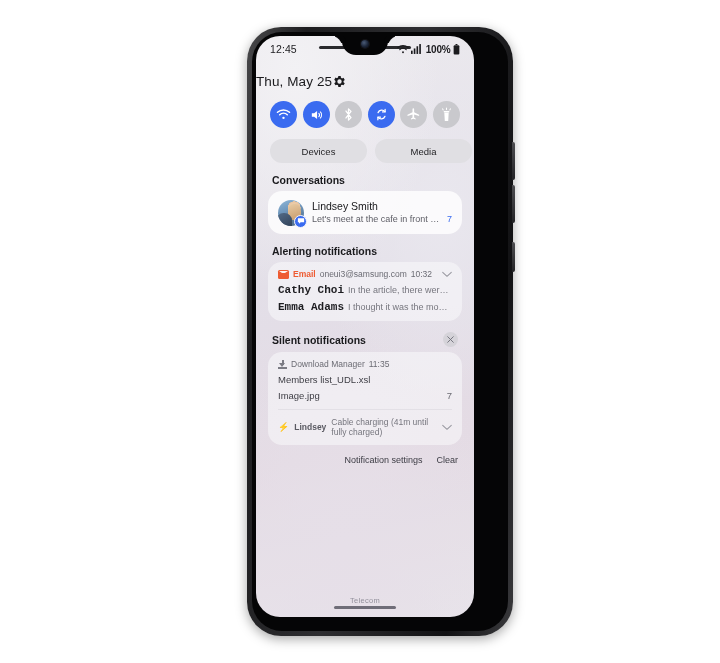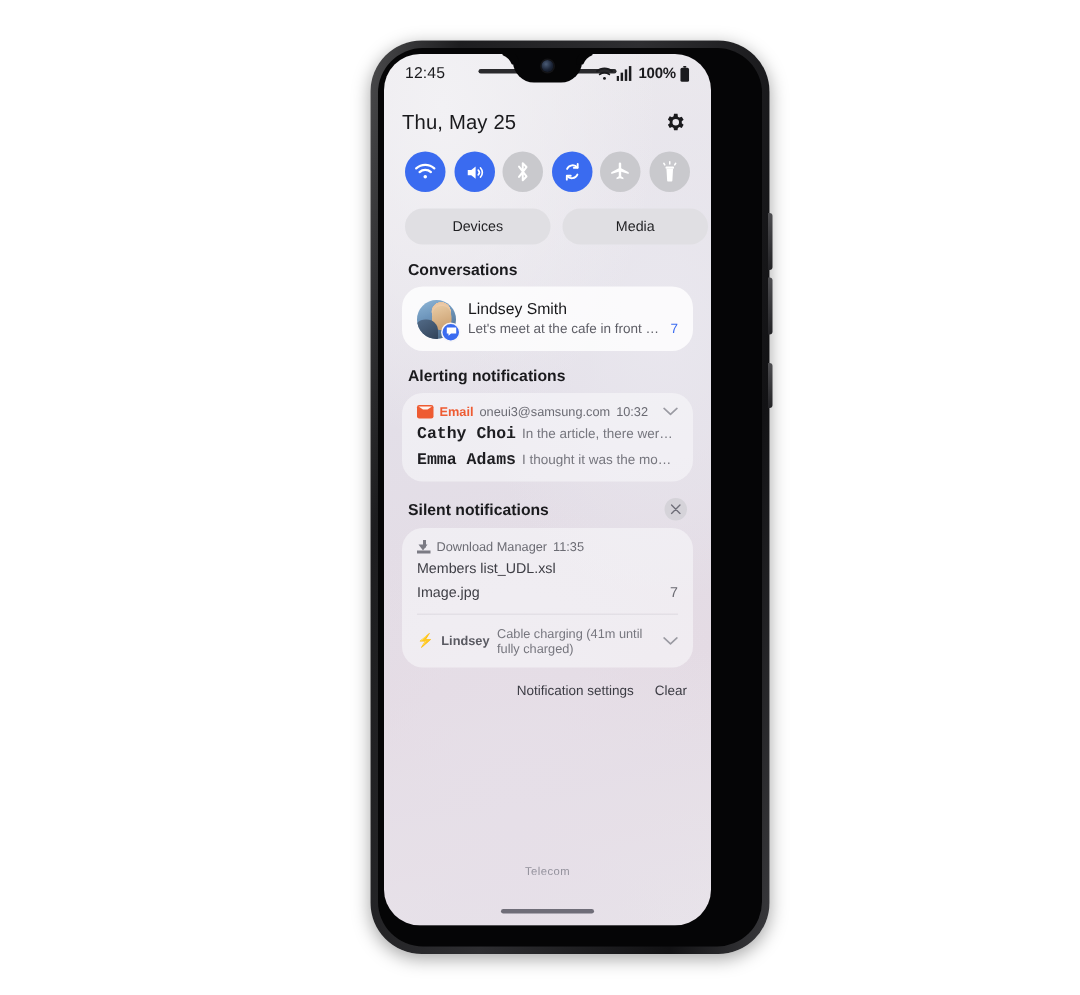--- a/index.html
+++ b/index.html
@@ -87,22 +87,22 @@
     justify-content:space-between;
     padding:0 14px;
     z-index:8;
   }
   #clock { font-size:10.5px; color:#1b1b1e; letter-spacing:.1px; }
   #status-icons { display:flex; align-items:center; gap:2.5px; }
   #battery-text { font-size:10px; color:#1b1b1e; font-weight:700; letter-spacing:-.2px; margin-left:1px; }
 
   
   #date-row {
-    display:flex; align-items:center; justify-content:space-between;
-    padding:12px 16px 10px 12px;
+    display:flex; align-items:center; 
+    padding:12px 16px 10px 0;
   }
   #date-text { font-size:13.5px; color:#1a1a1d; letter-spacing:.1px; }
 
   
   #toggles {
     display:flex; justify-content:space-between;
     padding:0 14px; margin-top:2px;
   }
   .toggle {
     width:27px; height:27px; border-radius:50%;
@@ -233,21 +233,21 @@
 
   
   #actions {
     display:flex; justify-content:flex-end; gap:14px;
     padding:10px 16px 0 16px;
   }
   .action-link { font-size:9px; color:#3c3c44; }
 
   
   #carrier {
-    position:absolute; left:0; right:0; bottom:32px;
+    position:absolute; left:0; right:0; bottom:12px;
     text-align:center; font-size:7.5px; color:#93919c; letter-spacing:.3px;
   }
   #home-indicator {
     position:absolute; left:50%; transform:translateX(-50%);
     bottom:8px; width:62px; height:3px; border-radius:2px;
     background:#6f6d78;
   }
   .chev { flex:none; }
 </style>
 </head>

